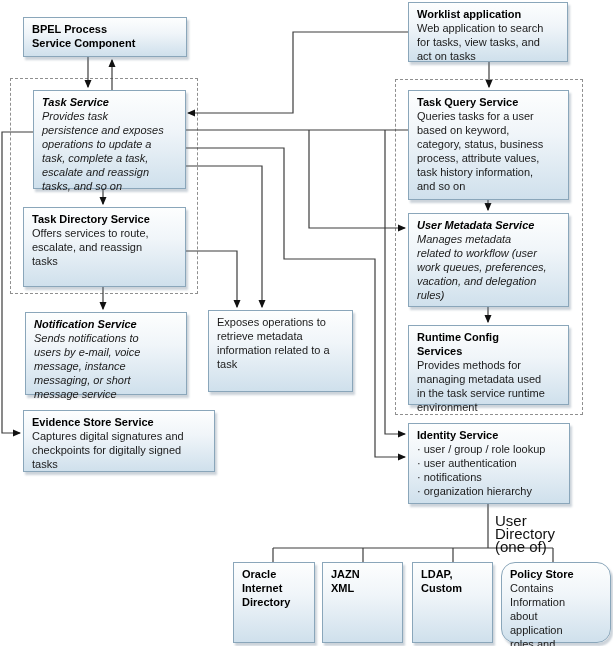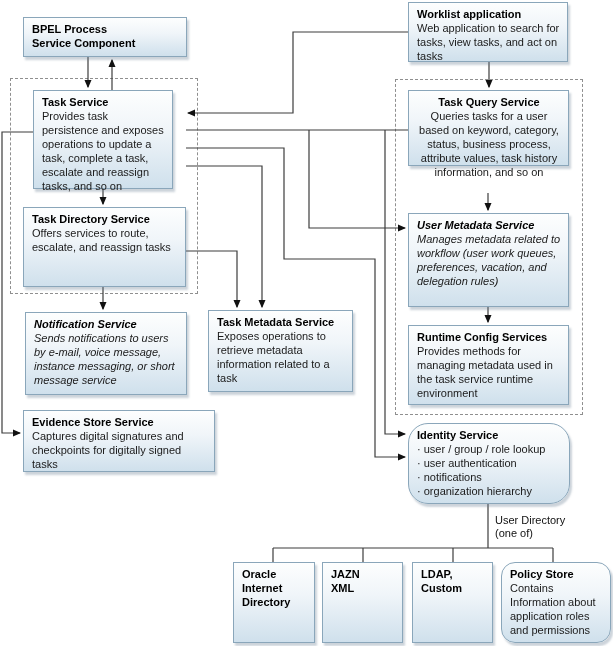--- a/index.html
+++ b/index.html
@@ -6,44 +6,44 @@
   .canvas{
     position:relative;width:613px;height:646px;background:#ffffff;
     font-family:"Liberation Sans",sans-serif;overflow:hidden;
   }
   svg.wires{position:absolute;left:0;top:0;width:613px;height:646px;pointer-events:none;}
   .node{
     position:absolute;box-sizing:border-box;
     border:1px solid #8aa6ba;
     background:linear-gradient(180deg,#fdfefe 0%,#f0f5f9 40%,#cfe0ec 100%);
     box-shadow:2px 3px 2px rgba(110,130,150,0.35);
-    padding:4px 7px 3px 8px;
+    padding:4px 21px 3px 8px;
     font-size:11px;line-height:14px;color:#1a1a1a;
   }
   .node-title{font-weight:700;color:#000;white-space:pre-line;}
   .node-body{white-space:pre-line;}
   .bullet{white-space:pre-line;}
   .bullet::before{content:"· ";}
   .dashed{position:absolute;border:1px dashed #8f8f8f;box-sizing:border-box;}
   .wire-label{
-    position:absolute;font-size:11px;line-height:13px;color:#111;
+    position:absolute;font-size:15px;line-height:13px;color:#111;
     white-space:pre-line;
   }
   
   #n-bpel{left:23px;top:17px;width:164px;height:40px;}
-  #n-task-service{left:33px;top:90px;width:140px;height:99px;}
+  #n-task-service{left:33px;top:90px;width:153px;height:99px;font-style:italic;}
   #n-task-assignment{left:23px;top:207px;width:163px;height:80px;}
   #n-notification{left:25px;top:312px;width:162px;height:83px;font-style:italic;}
   #n-evidence{left:23px;top:410px;width:192px;height:62px;}
   #n-task-metadata{left:208px;top:310px;width:145px;height:82px;}
   #n-worklist{left:408px;top:2px;width:160px;height:60px;}
-  #n-task-query{left:408px;top:90px;width:161px;height:76px;text-align:center;}
+  #n-task-query{left:408px;top:90px;width:161px;height:110px;}
   #n-user-metadata{left:408px;top:213px;width:161px;height:94px;font-style:italic;}
   #n-runtime-config{left:408px;top:325px;width:161px;height:80px;}
-  #n-identity{left:408px;top:423px;width:162px;height:81px;border-radius:20px;}
+  #n-identity{left:408px;top:423px;width:162px;height:81px;}
   #n-oracle{left:233px;top:562px;width:82px;height:81px;}
   #n-jazn{left:322px;top:562px;width:81px;height:81px;}
   #n-ldap{left:412px;top:562px;width:81px;height:81px;}
   #n-policy{left:501px;top:562px;width:110px;height:81px;border-radius:14px;}
   #dashed-left{left:10px;top:78px;width:188px;height:216px;}
   #dashed-right{left:395px;top:79px;width:188px;height:336px;}
   #lbl-user-directory{left:495px;top:514px;width:80px;}
 </style>
 </head>
 <body>
@@ -103,21 +103,20 @@
     <div class="node-title">Notification Service</div>
     <div class="node-body">Sends notifications to users by e-mail, voice message, instance messaging, or short message service</div>
   </div>
 
   <div class="node" id="n-evidence">
     <div class="node-title">Evidence Store Service</div>
     <div class="node-body">Captures digital signatures and checkpoints for digitally signed tasks</div>
   </div>
 
   <div class="node" id="n-task-metadata">
-    <div class="node-title">Task Metadata Service</div>
     <div class="node-body">Exposes operations to retrieve metadata information related to a task</div>
   </div>
 
   <div class="node" id="n-worklist">
     <div class="node-title">Worklist application</div>
     <div class="node-body">Web application to search for tasks, view tasks, and act on tasks</div>
   </div>
 
   <div class="node" id="n-task-query">
     <div class="node-title">Task Query Service</div>

